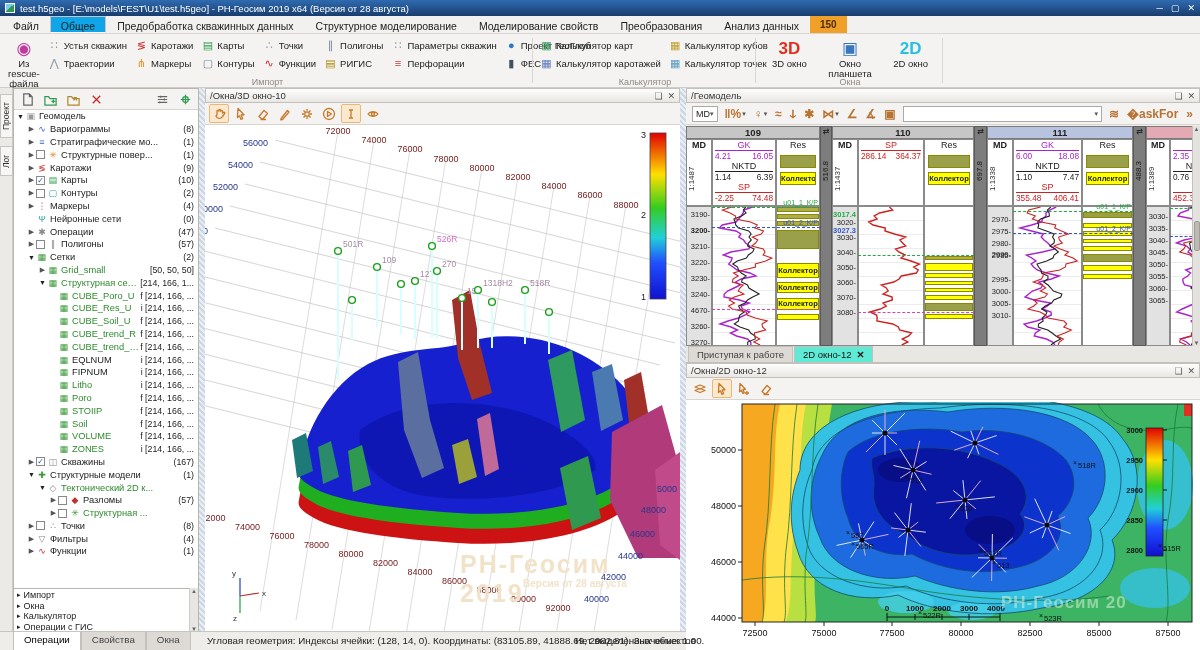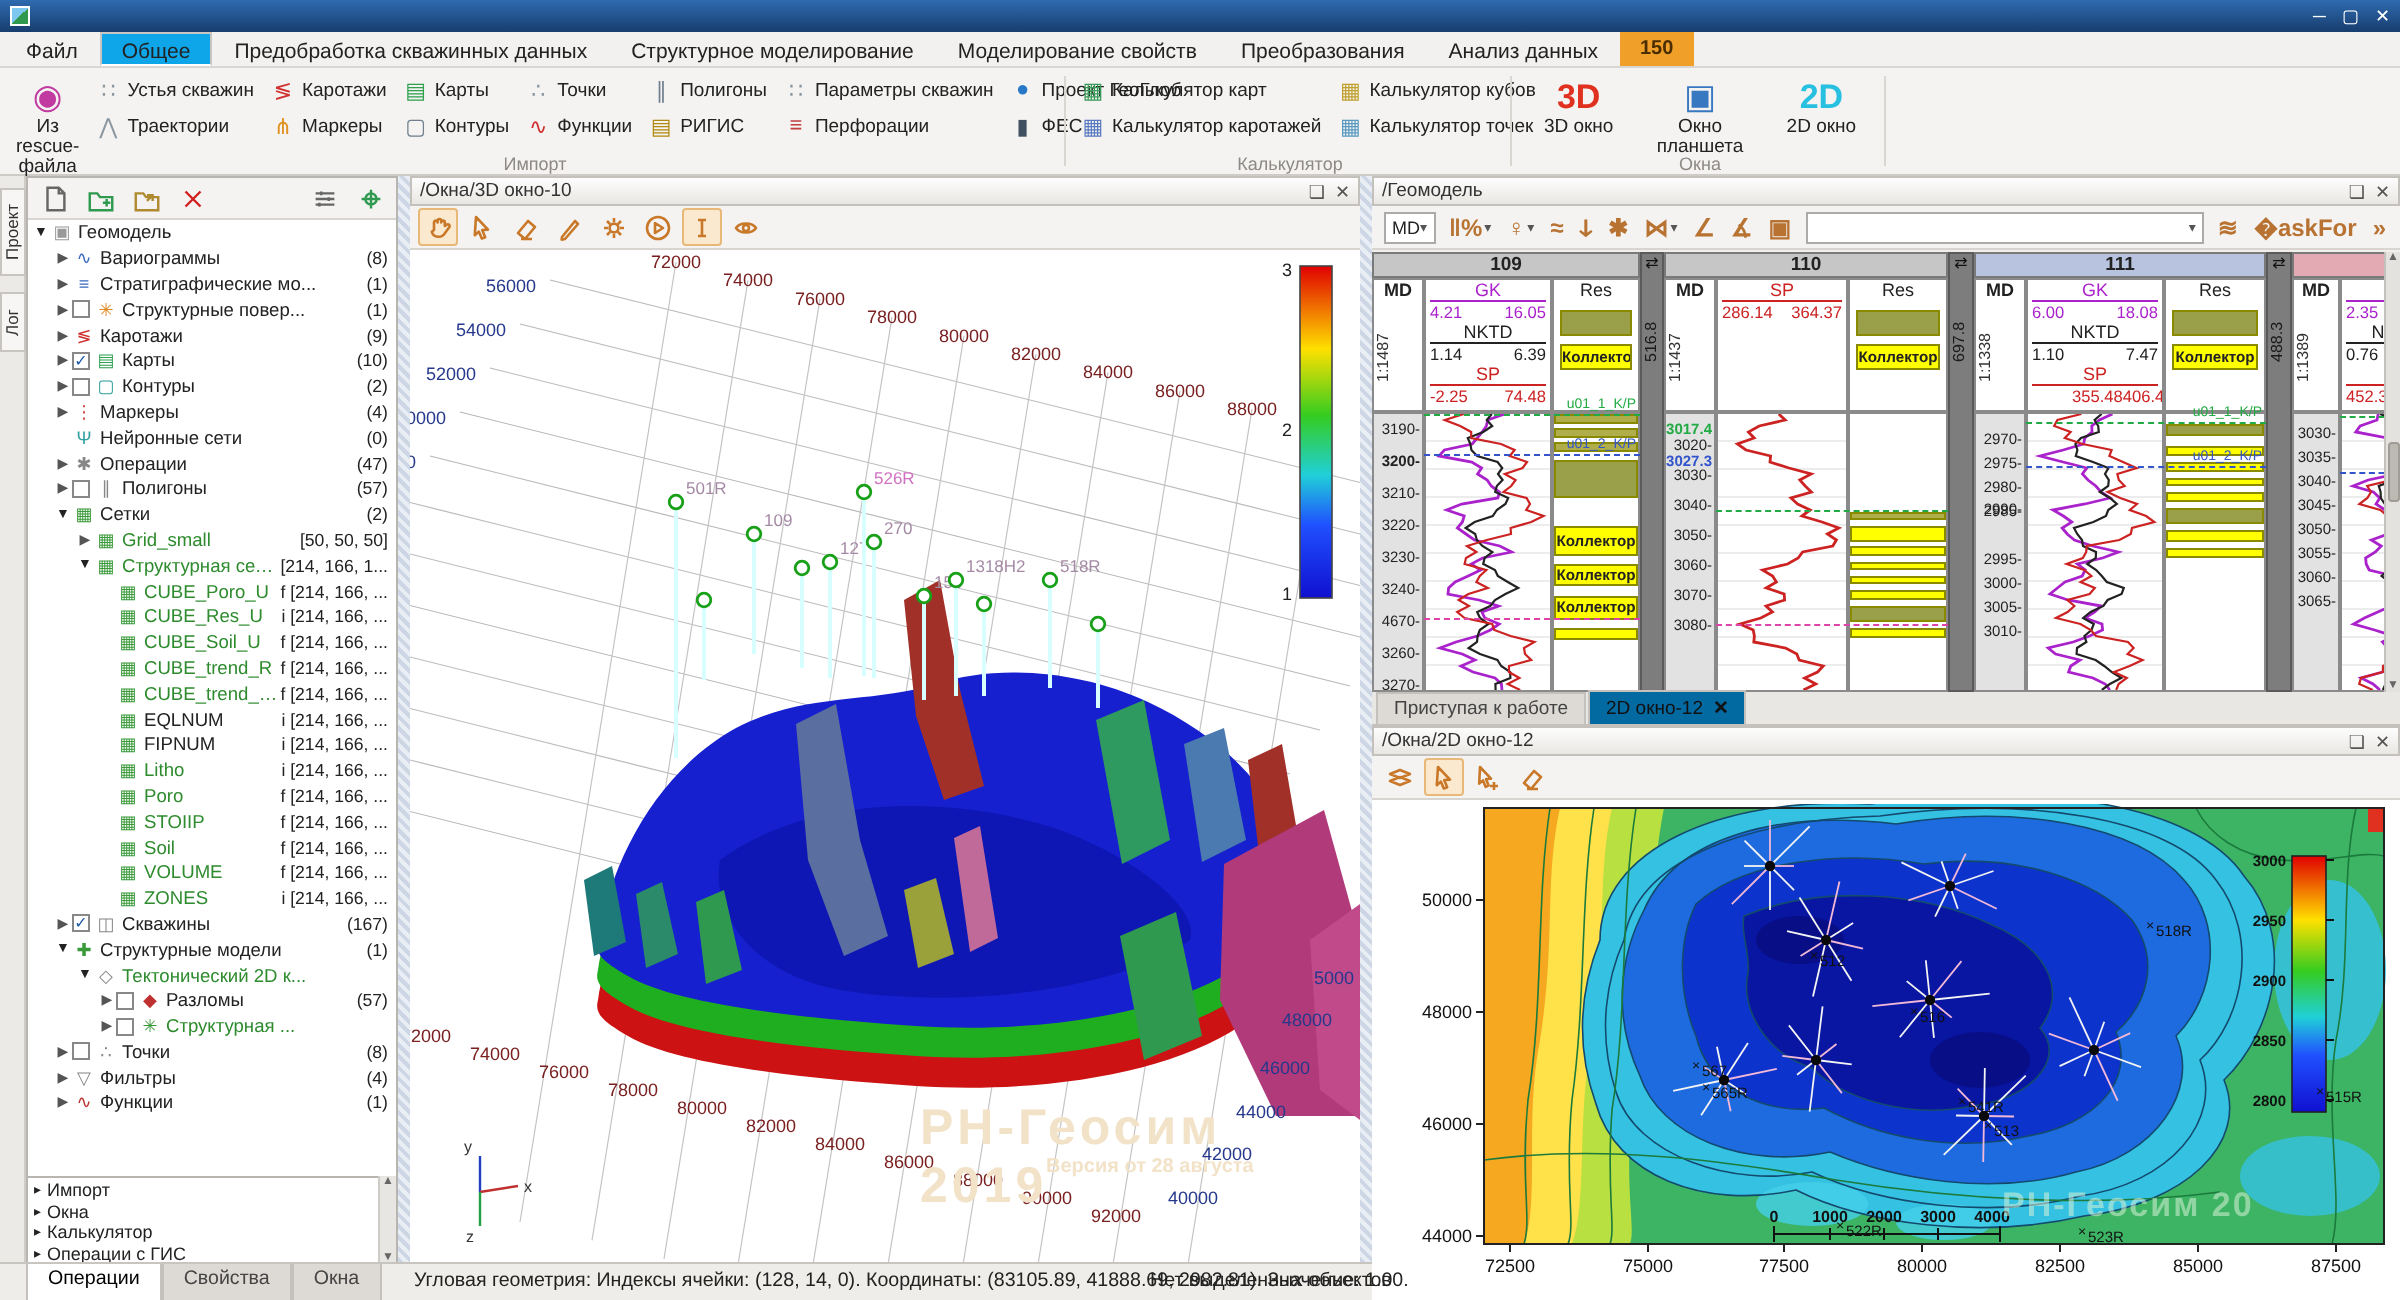--- a/index.html
+++ b/index.html
@@ -73,21 +73,21 @@
 .hlab{position:absolute;right:2px;top:-9px;font-size:7px;white-space:nowrap}
 .wdivider{position:absolute;top:0;height:220px;background:#7d7d7d;border:1px solid #5a5a5a;overflow:hidden}
 .wdivider .arr{position:absolute;top:0;left:0;width:100%;text-align:center;color:#111;font-size:8px}
 .wdivider .dval{position:absolute;left:0;top:14px;width:100%;height:60px;writing-mode:vertical-rl;transform:rotate(180deg);text-align:center;font-size:8px;color:#1a1a1a}
 .gridcell{background-image:repeating-linear-gradient(#fff 0 13px,#ececec 13px 14px),repeating-linear-gradient(90deg,rgba(240,214,214,.6) 0 1px,transparent 1px 16px)}
 .vscroll{position:absolute;right:0;width:8px;background:#e4e2de;border-left:1px solid #c4c1bc;font-size:6px;color:#666;display:flex;flex-direction:column;justify-content:space-between;align-items:center}
 .vscroll .thumb{width:6px;height:30px;background:#bdbab4;border:1px solid #a09d98;border-radius:2px}
 
 .tabs2d{position:absolute;left:686px;top:346px;width:514px;height:17px;background:#e9e7e3;border-bottom:1px solid #c4c1bc;display:flex;align-items:flex-end;padding-left:2px;gap:1px}
 .t2{font-size:9.5px;padding:2px 8px;border:1px solid #c4c1bc;border-bottom:none;background:#dddad5;color:#444;display:flex;gap:5px;align-items:center}
-.t2.active{background:#0369a1;color:#111}
+.t2.active{background:#5eead4;color:#111}
 
 .panel2d{position:absolute;left:686px;top:363px;width:514px;height:287px;background:#fff}
 #svgmap{position:absolute;left:0;top:39px;width:514px;height:248px}
 .wmmap{position:absolute;left:315px;top:230px;color:rgba(215,240,215,.55);font-weight:bold;font-size:17px;letter-spacing:1px;pointer-events:none}
 
 .statusbar{position:absolute;left:0;top:631px;width:686px;height:19px;background:#eeede9;border-top:1px solid #c8c5c0;font-size:9.8px;display:flex;align-items:center}
 .btabs{position:absolute;left:13px;top:0;height:19px;display:flex}
 .btab{font-size:9.8px;padding:2px 10px;border:1px solid #c4c1bc;border-top:none;background:#dddad5;color:#444}
 .btab.active{background:#fff;color:#000}
 .sbtext{position:absolute;left:207px;top:3px;white-space:nowrap}
@@ -95,20 +95,21 @@
 .ric{display:inline-block}
 svg text{font-family:"Liberation Sans",sans-serif}
 </style>
 </head>
 <body>
 
 <div id="app">
 
   <div class="titlebar">
     <span class="appicon"></span>
+    <span>test.h5geo - [E:\models\FEST\U1\test.h5geo] - РН-Геосим 2019 x64 (Версия от 28 августа)</span>
     <span class="winbtns">
       <span>─</span>
       <span>▢</span>
       <span>✕</span>
     </span>
   </div>
 
   <div class="menurow" id="menurow">
       <div class="mtab">Файл</div>
       <div class="mtab active">Общее</div>
@@ -902,21 +903,21 @@
             <span>18.08</span>
           </div>
           <div class="ctitle" style="color: rgb(34, 34, 34);">NKTD</div>
           <div class="cline" style="background: rgb(34, 34, 34);"></div>
           <div class="cvals" style="color: rgb(34, 34, 34);">
             <span>1.10</span>
             <span>7.47</span>
           </div>
           <div class="ctitle" style="color: rgb(204, 34, 34);">SP</div>
           <div class="cline" style="background: rgb(204, 34, 34);"></div>
-          <div class="cvals" style="color: rgb(204, 34, 34); margin-left: 20px;">
+          <div class="cvals" style="color: rgb(204, 34, 34);">
             <span>355.48</span>
             <span>406.41</span>
           </div>
         </div>
         <div class="wcell" style="left: 396px; top: 13px; width: 51px; height: 67px;">
           <div class="ctitle">Res</div>
           <div class="resblk" style="left: 3px; top: 15px; width: 43px; height: 13px; background: rgb(154, 160, 74);"></div>
           <div class="resblk" style="left: 3px; top: 32px; width: 43px; height: 13px; background: rgb(255, 255, 0); line-height: 12px;">Коллектор</div>
         </div>
         <div class="wcell" style="left: 301px; top: 80px; width: 26px; height: 140px; background: rgb(226, 226, 226);">

